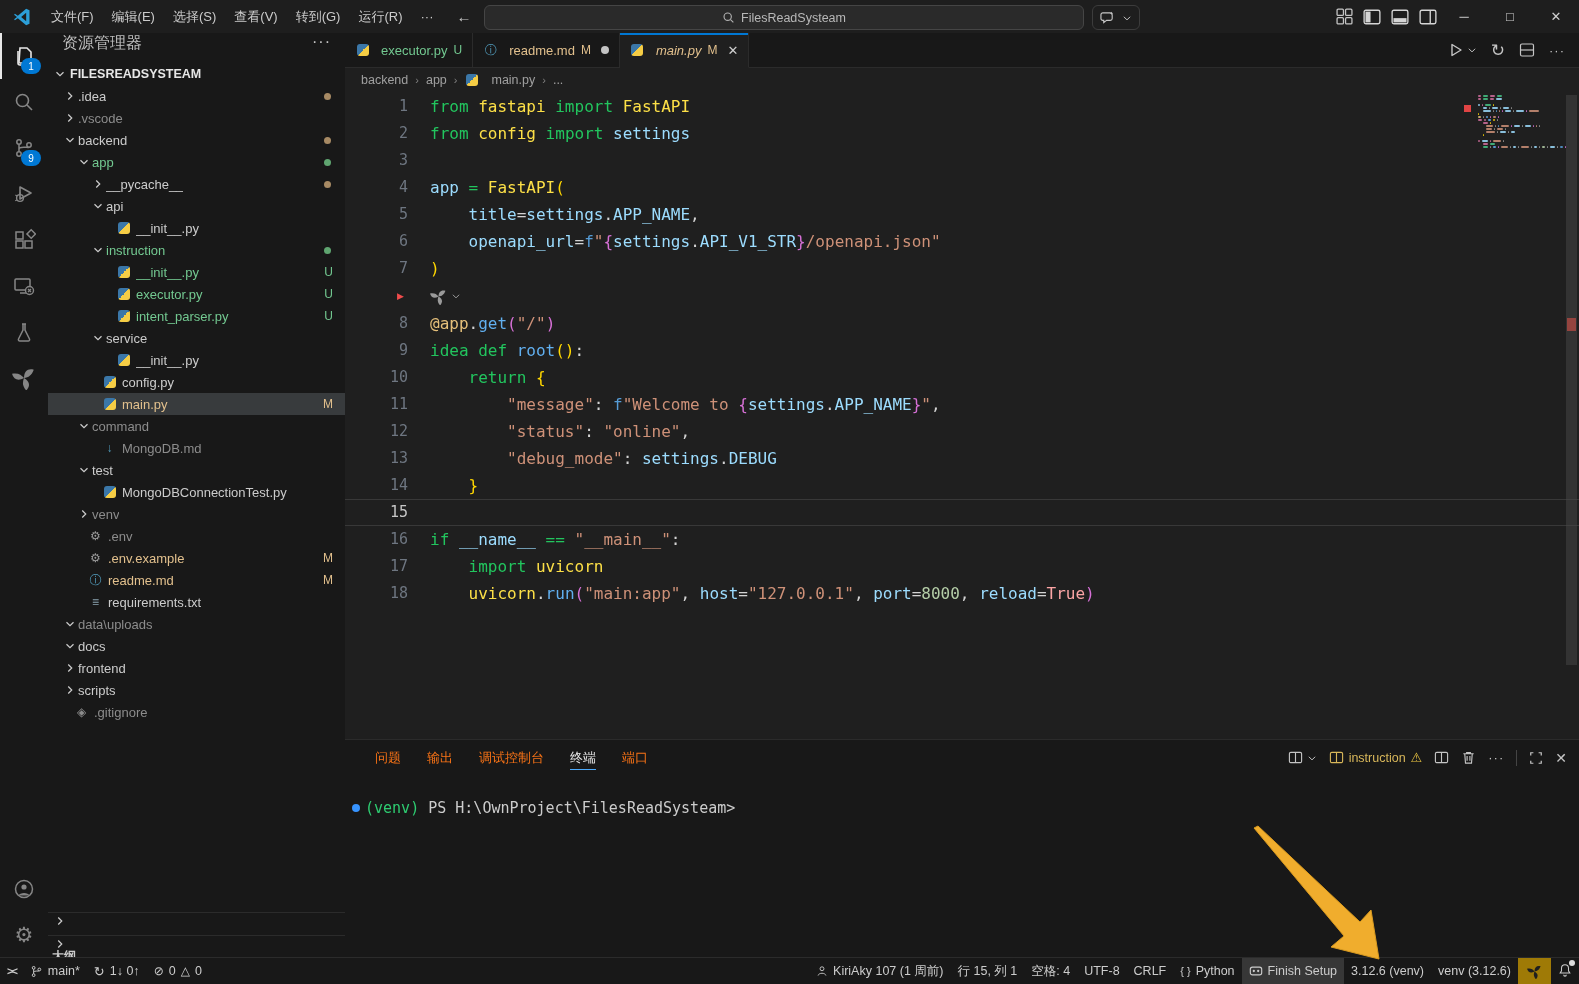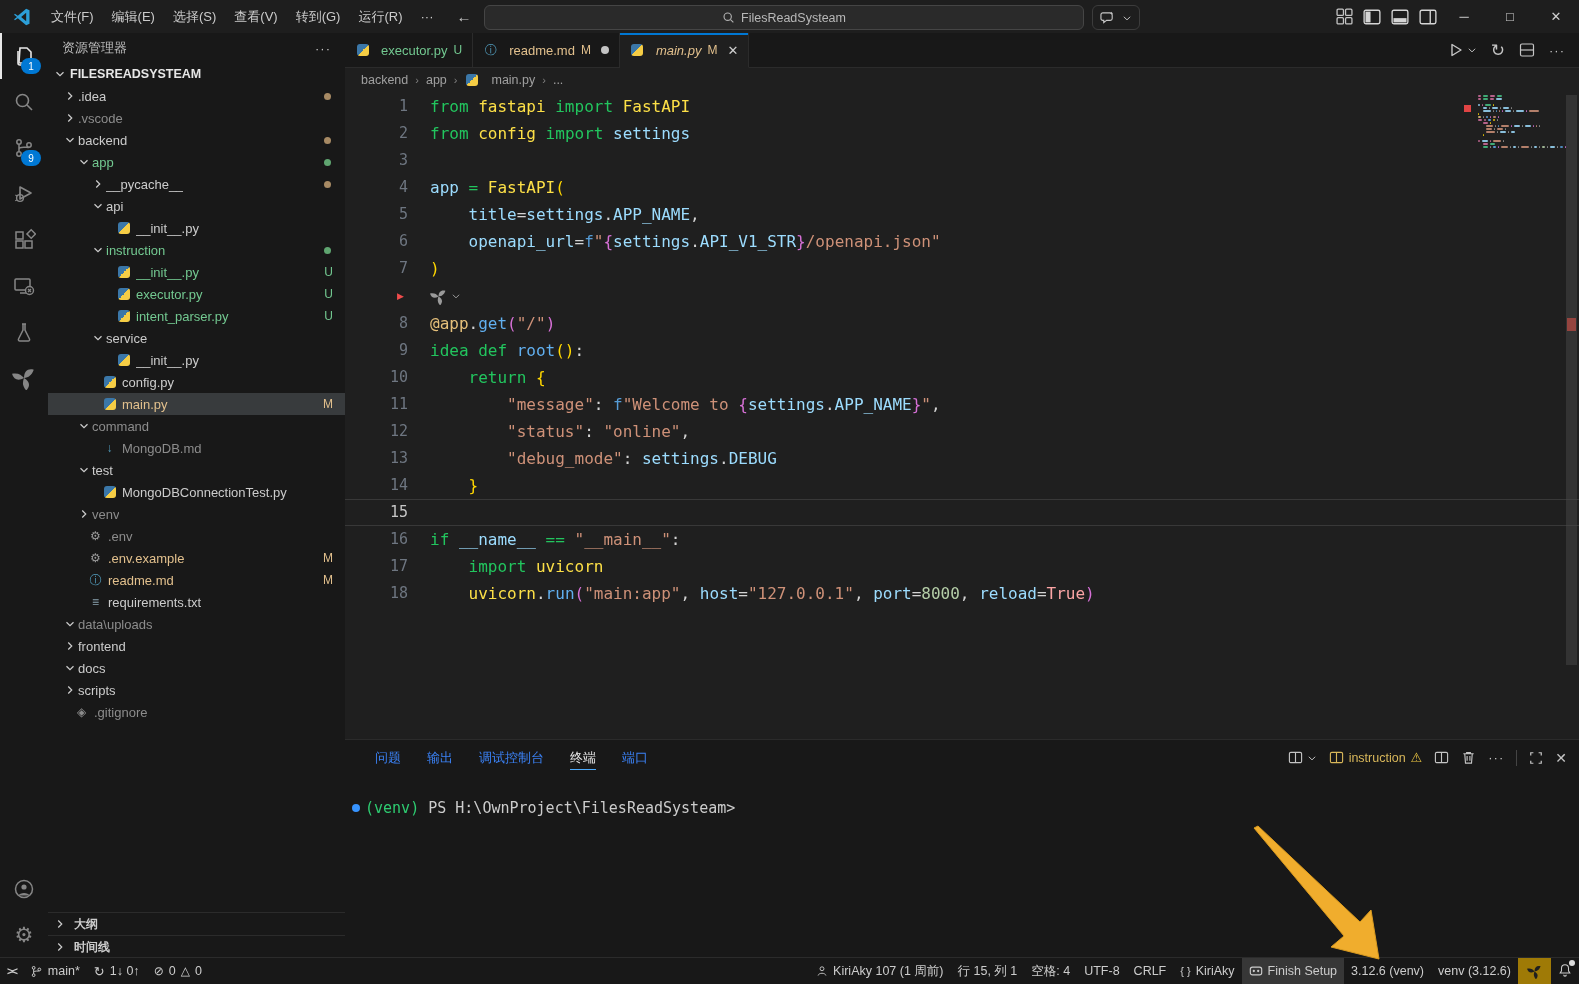--- a/index.html
+++ b/index.html
@@ -30,36 +30,36 @@
                border-right:1px solid #2b2b2b;display:flex;flex-direction:column;align-items:center;}
   .act-item{position:relative;width:48px;height:46px;display:flex;align-items:center;justify-content:center;color:#868686;}
   .act-item.active{color:#e7e7e7;box-shadow:inset 2px 0 0 #e7e7e7;}
   .act-badge{position:absolute;right:7px;bottom:5px;min-width:16px;height:16px;border-radius:9px;background:#0078d4;
              color:#fff;font-size:10px;display:flex;align-items:center;justify-content:center;padding:0 2px;}
   .act-bottom{margin-top:auto;}
 
   
   .sidebar{position:absolute;left:48px;top:33px;width:297px;bottom:26px;background:#181818;
            border-right:1px solid #2b2b2b;overflow:hidden;}
-  .sb-header{height:30px;display:flex;align-items:center;padding:0 14px;color:#bdbdbd;font-size:13px;}
+  .sb-header{height:30px;display:flex;align-items:flex-start;padding:0 14px;color:#bdbdbd;font-size:16px;}
   .sb-header .more{margin-left:auto;letter-spacing:1px;color:#c5c5c5;}
   .sb-root{height:22px;display:flex;align-items:center;font-weight:bold;font-size:12.5px;color:#e7e7e7;padding-left:4px;gap:2px;}
   .tree{font-size:13px;}
   .tree-row{height:22px;display:flex;align-items:center;position:relative;cursor:default;}
   .tree-row.selected{background:#383b3d;}
   .tree-chevron{width:16px;height:16px;flex:0 0 16px;display:flex;align-items:center;justify-content:center;}
   .tree-label{white-space:nowrap;overflow:hidden;}
   .fic{width:15px;height:15px;flex:0 0 15px;margin-right:5px;display:flex;align-items:center;justify-content:center;font-size:12px;}
   .icon-python{width:12px;height:12px;border-radius:3px;background:linear-gradient(135deg,#3b77a8 50%,#f5cd45 50%);}
   .st-normal{color:#cccccc;} .st-ignored{color:#8c8c8c;} .st-untracked{color:#73c991;} .st-modified{color:#e2c08d;}
   .git-badge{position:absolute;right:12px;font-size:12px;}
   .git-dot{position:absolute;right:14px;width:7px;height:7px;border-radius:50%;}
   .dot-modified{background:#a78a64;} .dot-untracked{background:#5fa570;}
   .sb-bottom{position:absolute;left:0;right:0;bottom:0;}
-  .sb-sec{height:22px;border-top:1px solid #2b2b2b;display:flex;align-items:center;font-size:12px;font-weight:bold;color:#cccccc;gap:6px;padding-left:4px;}
+  .sb-sec{height:22px;border-top:1px solid #2b2b2b;display:flex;font-size:12px;font-weight:bold;color:#cccccc;gap:19px;padding-left:4px;flex-direction:column;}
 
   
   .editor-area{position:absolute;left:345px;top:33px;right:0;bottom:26px;background:#1f1f1f;}
   .tabbar{position:absolute;left:0;top:0;right:0;height:34px;background:#181818;border-bottom:1px solid #2b2b2b;display:flex;}
   .tab{height:34px;display:flex;align-items:center;padding:0 10px;gap:6px;background:#181818;border-right:1px solid #2b2b2b;
        font-size:13px;position:relative;cursor:default;}
   .tab.active{background:#1f1f1f;border-bottom:1px solid #1f1f1f;}
   .tab.active::before{content:"";position:absolute;left:0;top:0;right:0;height:1.5px;background:#0078d4;}
   .tab .close{color:#cfcfcf;font-size:13px;margin-left:4px;}
   .tab .dirty{width:8px;height:8px;border-radius:50%;background:#c4c4c4;margin-left:4px;}
@@ -84,21 +84,21 @@
   .mm-line{height:2px;margin-bottom:1px;display:flex;gap:2px;}
   .mm-tok{height:2px;border-radius:1px;opacity:.85;}
   .mm-reddot{position:absolute;left:1119px;top:12px;width:7px;height:7px;background:#e04444;}
   .scrollbar{position:absolute;right:0;top:0;width:15px;bottom:0;}
   .sb-slider{position:absolute;left:2px;right:2px;top:2px;height:570px;background:#4b4b4b;opacity:.45;}
   .sb-mark-red{position:absolute;left:3px;width:9px;top:225px;height:13px;background:#95443f;}
 
   
   .panel{position:absolute;left:0;right:0;bottom:0;height:218px;background:#181818;border-top:1px solid #2b2b2b;}
   .panel-header{height:35px;display:flex;align-items:center;padding:0 12px 0 30px;}
-  .panel-tab{margin-right:26px;font-size:13px;color:#3b82f6;height:35px;line-height:35px;position:relative;cursor:default;}
+  .panel-tab{margin-right:26px;font-size:13px;color:#f97316;height:35px;line-height:35px;position:relative;cursor:default;}
   .panel-tab.active{color:#e7e7e7;}
   .panel-tab.active::after{content:"";position:absolute;left:0;right:0;bottom:5px;height:1.5px;background:#4daafc;}
   .panel-actions{margin-left:auto;display:flex;align-items:center;gap:12px;color:#c5c5c5;}
   .pa-divider{width:1px;height:16px;background:#444;}
   .term-name{color:#d8b75a;display:flex;align-items:center;gap:5px;font-size:12.5px;}
   .warn-tri{color:#e9c341;font-size:13px;}
   .terminal{padding:22px 0 0 20px;font-size:15px;line-height:23px;}
   .term-line{position:relative;white-space:pre;}
   .term-dot{position:absolute;left:-13px;top:7px;width:8px;height:8px;border-radius:50%;background:#3794ff;}
   .tc-fg{color:#cccccc}.tc-yellow{color:#dcdc6e}.tc-green{color:#2ecc71}
@@ -445,32 +445,32 @@
           <span class="tree-chevron">
             <svg width="14" height="14" viewBox="0 0 16 16">
               <path d="M4 6 l4 4 4 -4" fill="none" stroke="#cccccc" stroke-width="1.4"></path>
             </svg>
           </span>
           <span class="tree-label st-ignored">data\uploads</span>
         </div>
         <div class="tree-row" style="padding-left: 14px;">
           <span class="tree-chevron">
             <svg width="14" height="14" viewBox="0 0 16 16">
+              <path d="M4 6 l4 4 4 -4" fill="none" stroke="#cccccc" stroke-width="1.4"></path>
+            </svg>
+          </span>
+          <span class="tree-label st-normal">docs</span>
+        </div>
+        <div class="tree-row" style="padding-left: 14px;">
+          <span class="tree-chevron">
+            <svg width="14" height="14" viewBox="0 0 16 16">
               <path d="M6 4 l4 4 -4 4" fill="none" stroke="#cccccc" stroke-width="1.4"></path>
             </svg>
           </span>
           <span class="tree-label st-normal">frontend</span>
-        </div>
-        <div class="tree-row" style="padding-left: 14px;">
-          <span class="tree-chevron">
-            <svg width="14" height="14" viewBox="0 0 16 16">
-              <path d="M4 6 l4 4 4 -4" fill="none" stroke="#cccccc" stroke-width="1.4"></path>
-            </svg>
-          </span>
-          <span class="tree-label st-normal">docs</span>
         </div>
         <div class="tree-row" style="padding-left: 14px;">
           <span class="tree-chevron">
             <svg width="14" height="14" viewBox="0 0 16 16">
               <path d="M6 4 l4 4 -4 4" fill="none" stroke="#cccccc" stroke-width="1.4"></path>
             </svg>
           </span>
           <span class="tree-label st-normal">scripts</span>
         </div>
         <div class="tree-row" style="padding-left: 26px;">
@@ -827,21 +827,21 @@
         <div class="sb-item">
           <span>UTF-8</span>
         </div>
         <div class="sb-item">
           <span>CRLF</span>
         </div>
         <div class="sb-item">
           <span style="display:flex;align-items:center;">
             <span style="font-size:11px;">{ }</span>
           </span>
-          <span>KiriAky</span>
+          <span>Python</span>
         </div>
         <div class="sb-item hl">
           <span style="display:flex;align-items:center;">
             <svg width="14" height="14" viewBox="0 0 16 16">
               <rect x="1.5" y="3.5" width="13" height="9" rx="2.5" fill="none" stroke="#ccc" stroke-width="1.3"></rect>
               <circle cx="5.5" cy="8" r="1.3" fill="#ccc"></circle>
               <circle cx="10.5" cy="8" r="1.3" fill="#ccc"></circle>
             </svg>
           </span>
           <span>Finish Setup</span>

